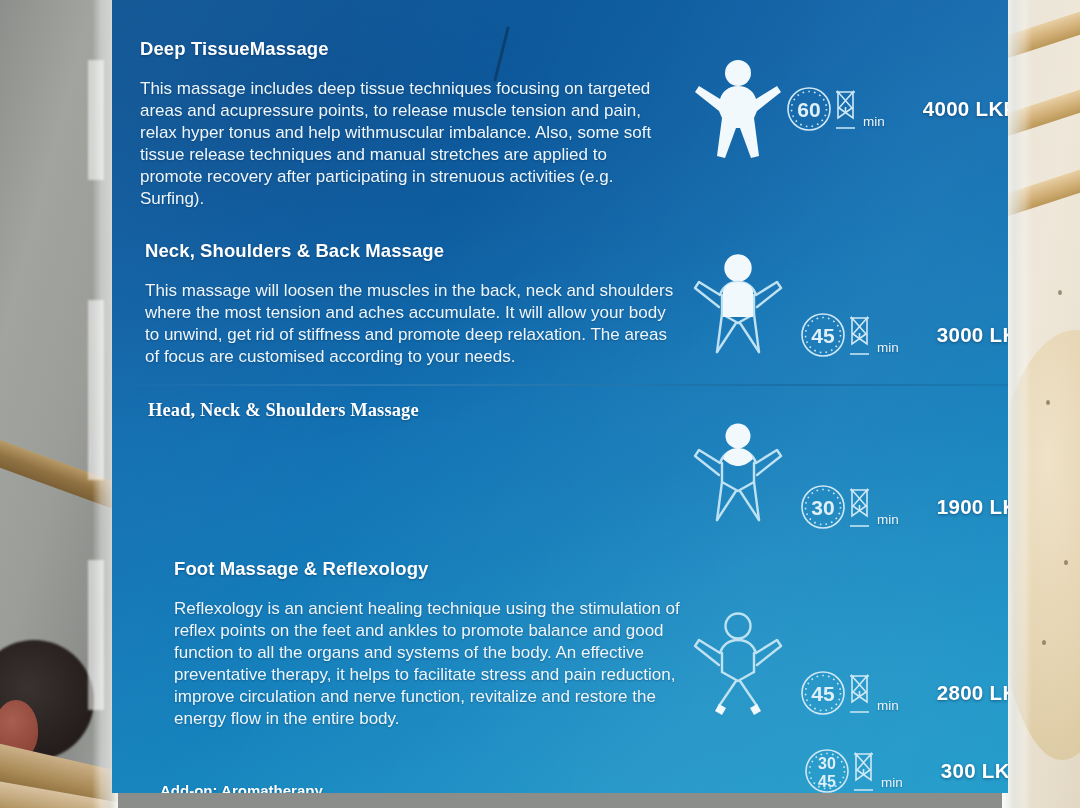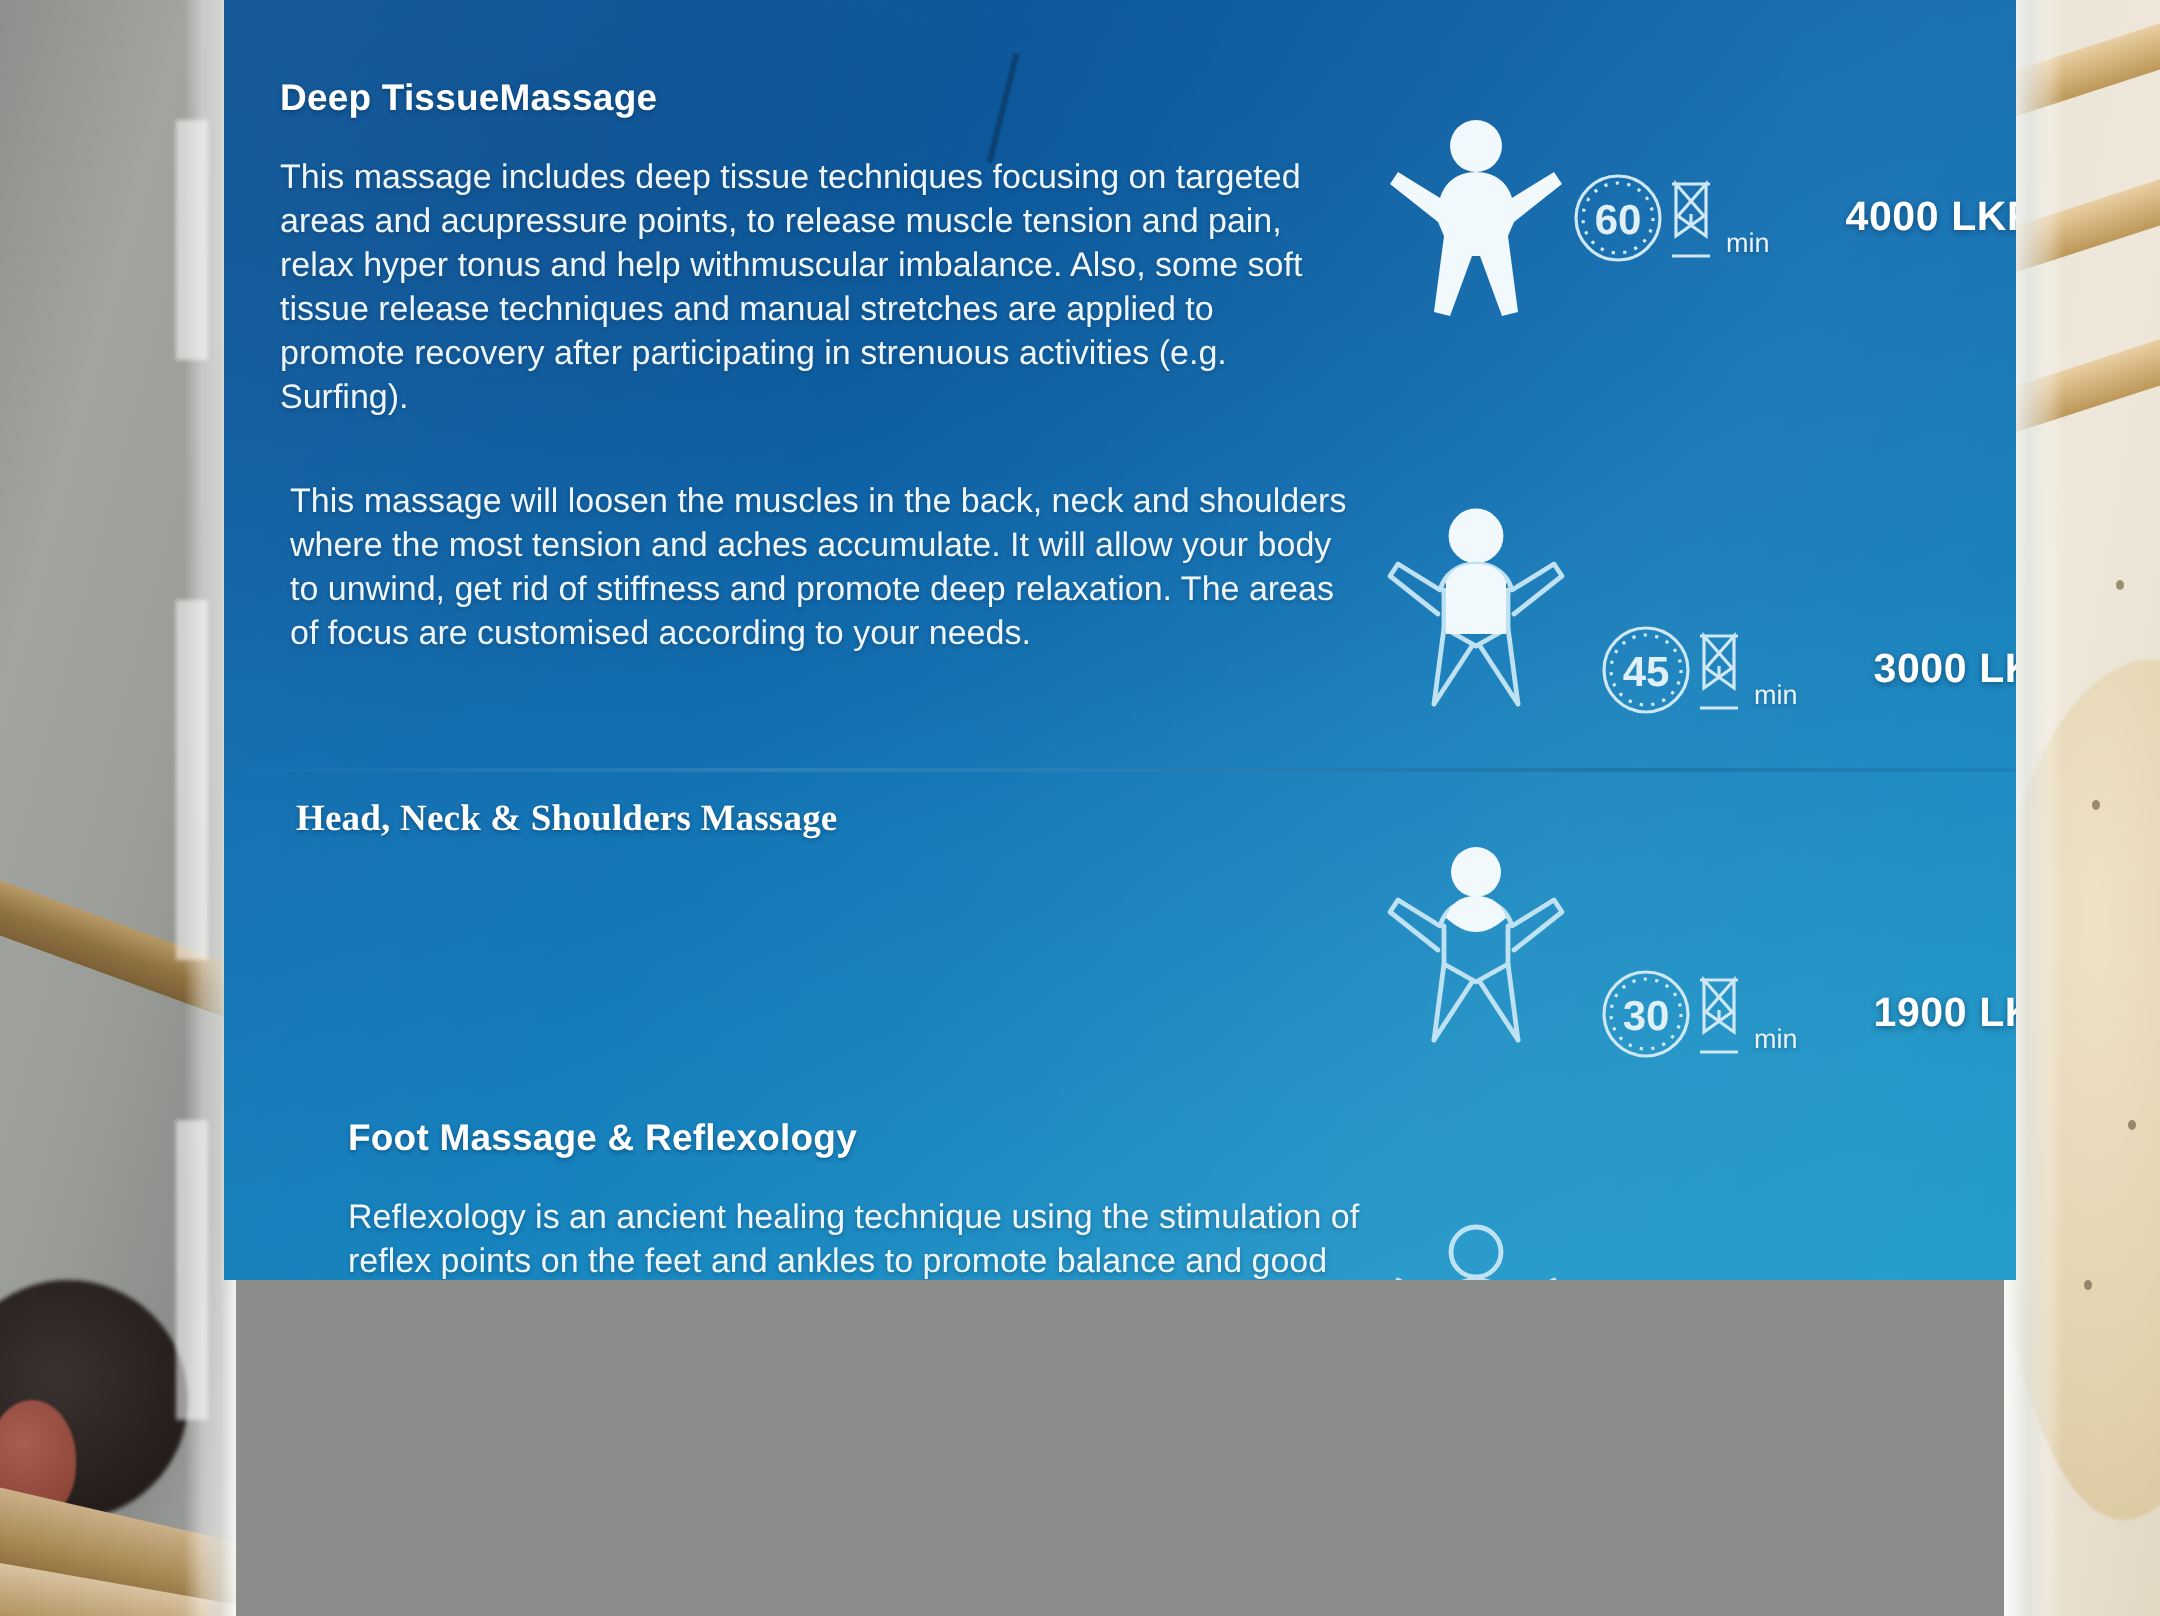--- a/index.html
+++ b/index.html
@@ -89,21 +89,21 @@
     background: rgba(90,70,45,.55);
   }
   .env-right .glass-edge {
     position: absolute; left: 0; top: 0; width: 30px; height: 808px;
     background: linear-gradient(90deg, rgba(252,253,252,.95) 0%, rgba(226,230,228,.72) 40%, rgba(255,255,255,.30) 75%, rgba(255,255,255,0) 100%);
   }
 
   
   .board {
     position: absolute;
-    left: 112px; top: 0; width: 896px; height: 640px;
+    left: 112px; top: 0; width: 896px; height: 793px;
     background:
       radial-gradient(ellipse 900px 500px at 18% 12%, rgba(10,70,132,.55) 0%, rgba(10,70,132,0) 70%),
       radial-gradient(ellipse 700px 420px at 92% 92%, rgba(50,160,205,.40) 0%, rgba(50,160,205,0) 72%),
       linear-gradient(160deg, #0c5a9c 0%, #0f63a8 22%, #1271b3 45%, #1682bd 68%, #1b93c6 88%, #1f9dcb 100%);
     overflow: hidden;
   }
   .board .sheen {
     position: absolute; inset: 0;
     background: linear-gradient(115deg, rgba(255,255,255,.045) 0%, rgba(255,255,255,0) 35%, rgba(255,255,255,.05) 72%, rgba(255,255,255,0) 100%);
     pointer-events: none;
@@ -268,20 +268,21 @@
             <div class="price-row">
               <div class="min-label">min</div>
               <div class="price">5500 LKR</div>
             </div>
           </div>
         </div>
       </div>
 
       <div class="section" style="top:240px;">
         <div class="sec-text" style="padding-left:33px;">
+          <div class="sec-title">Neck, Shoulders &amp; Back Massage</div>
           <div class="sec-body">This massage will loosen the muscles in the back, neck and shoulders
 where the most tension and aches accumulate. It will allow your body
 to unwind, get rid of stiffness and promote deep relaxation. The areas
 of focus are customised according to your needs.</div>
         </div>
         <div class="sec-right" style="padding-top:6px;">
           <div class="figure">
             <svg viewBox="0 0 92 106">
               <g fill="none" stroke="#bfe2f3" stroke-width="2.4" stroke-linejoin="round" stroke-linecap="round">
                 <circle cx="46" cy="17" r="12.5" fill="#f2f9fd" stroke="#f2f9fd"></circle>

